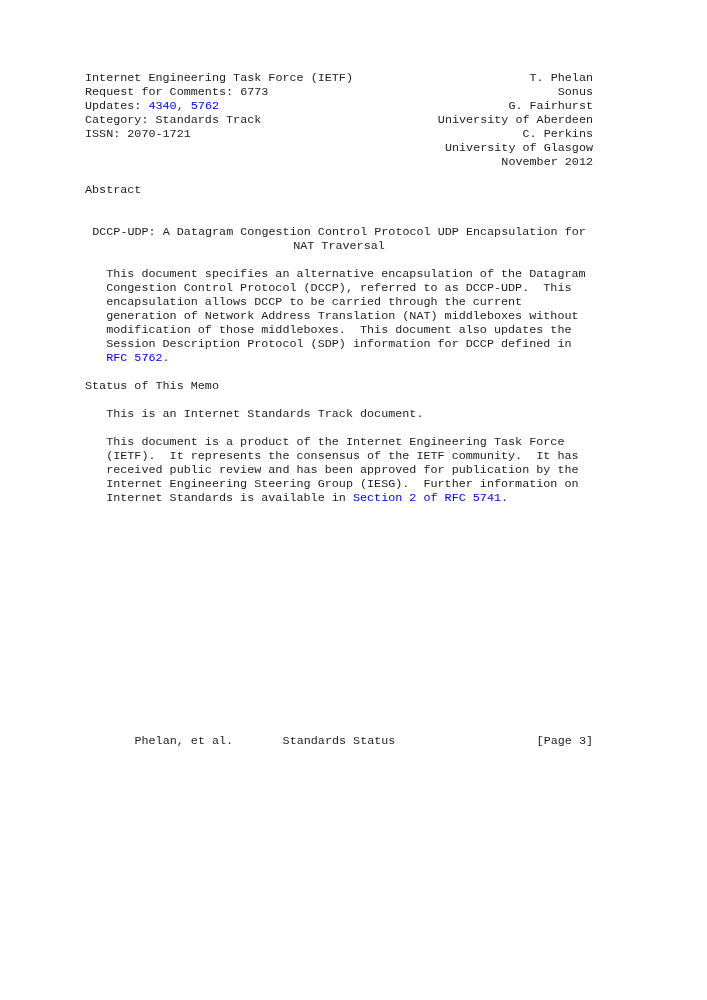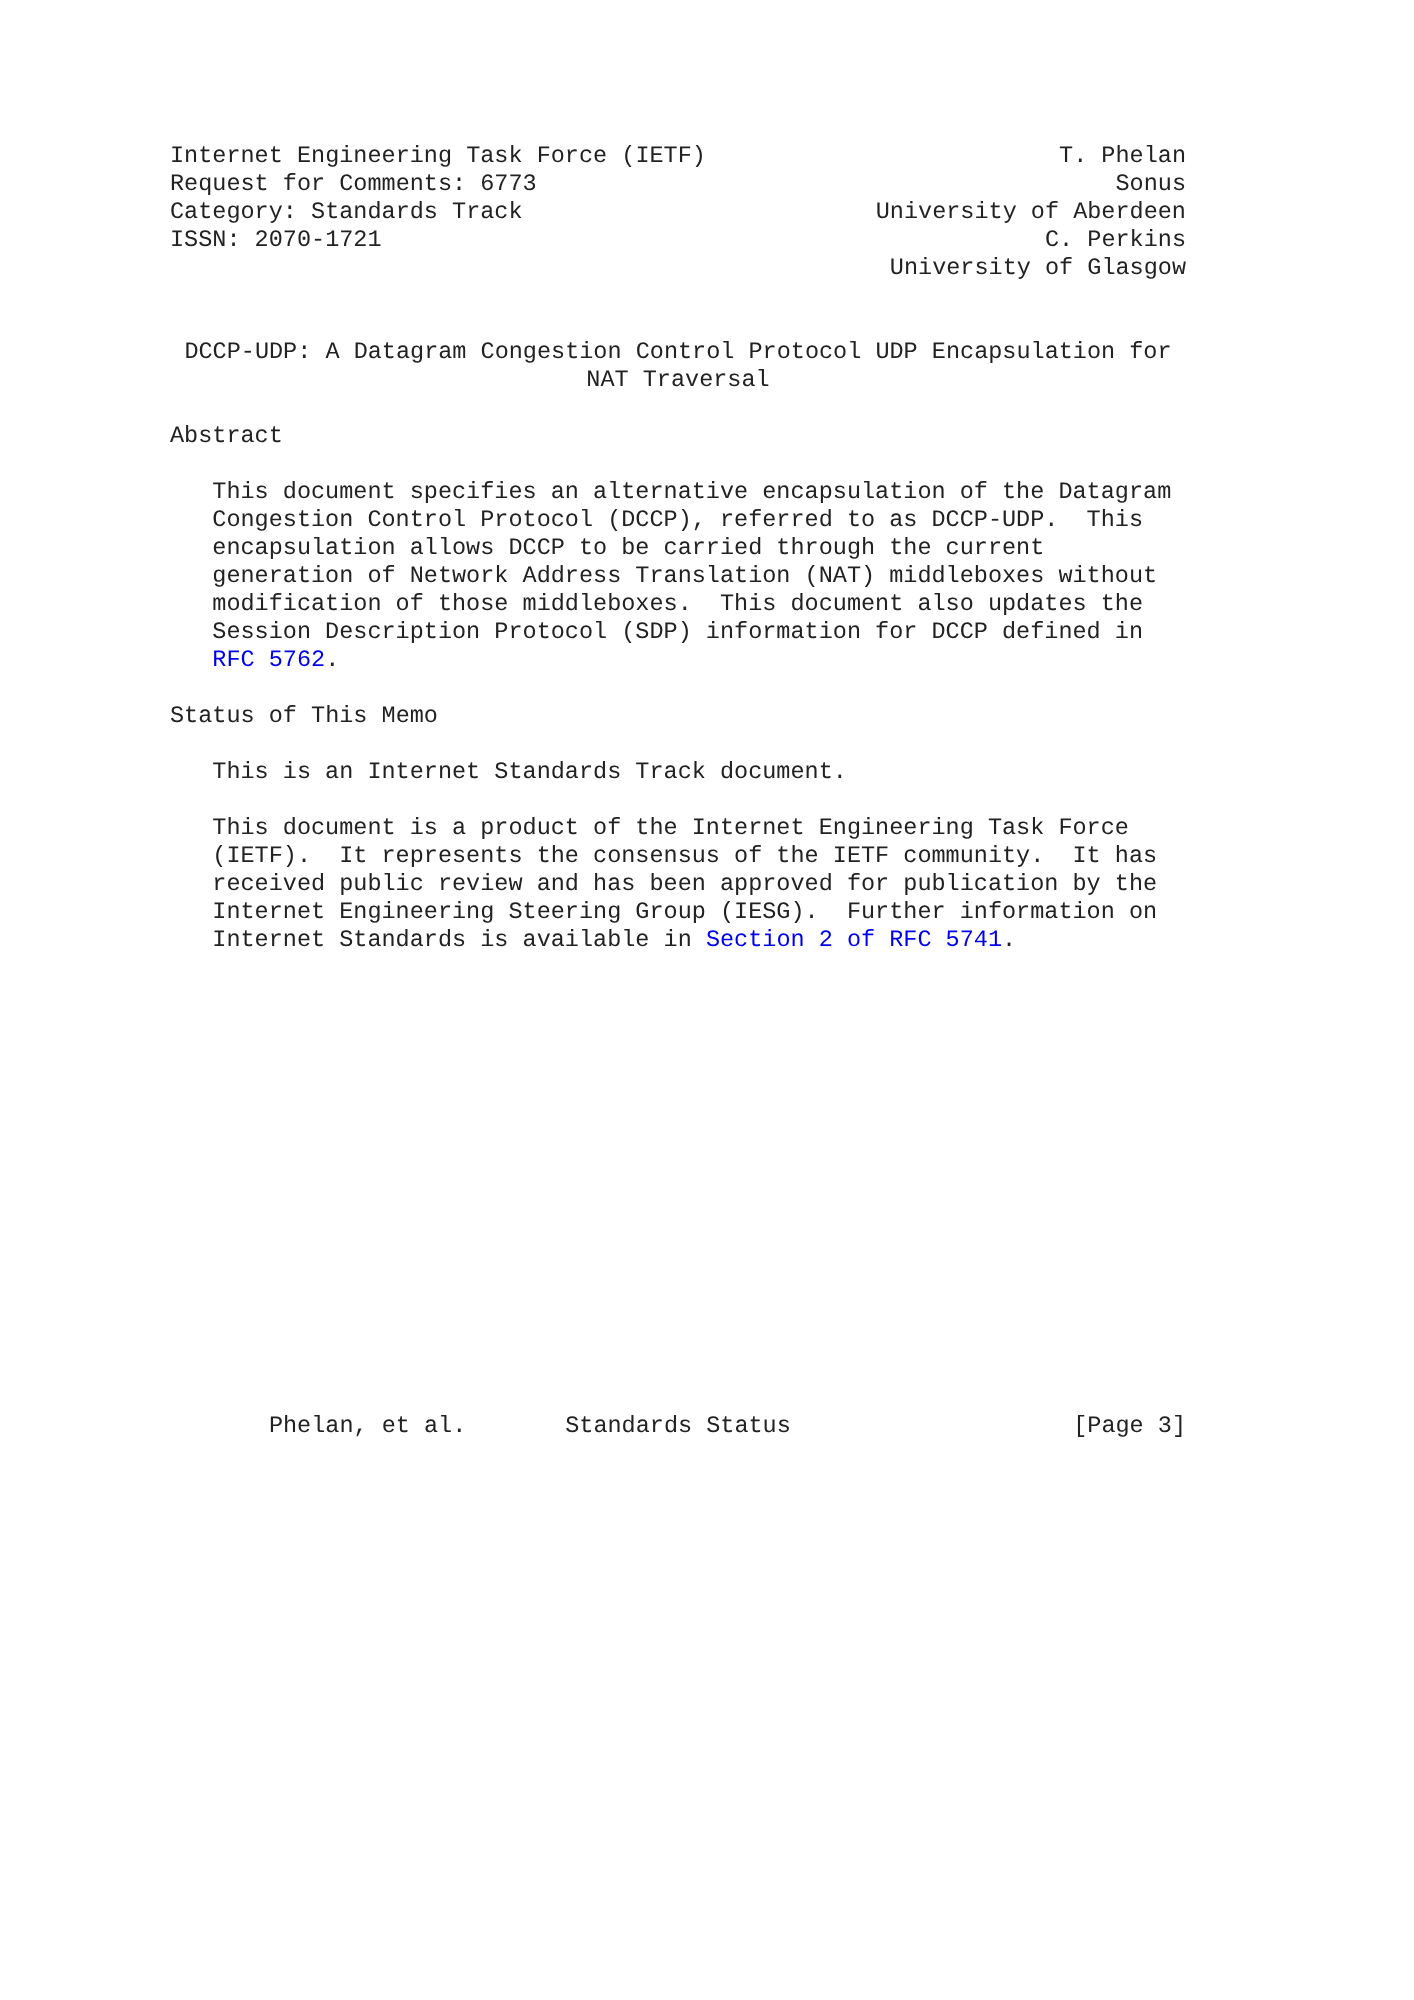--- a/index.html
+++ b/index.html
@@ -63,39 +63,47 @@
   <div class="block">
     <div class="hrow">
       <span>Internet Engineering Task Force (IETF)</span>
       <span>T. Phelan</span>
     </div>
     <div class="hrow">
       <span>Request for Comments: 6773</span>
       <span>Sonus</span>
     </div>
     <div class="hrow">
+      <span><span>Updates: </span><span class="link">4340</span><span>, </span><span class="link">5762</span></span>
+      <span>G. Fairhurst</span>
+    </div>
+    <div class="hrow">
       <span>Category: Standards Track</span>
       <span>University of Aberdeen</span>
     </div>
     <div class="hrow">
       <span>ISSN: 2070-1721</span>
       <span>C. Perkins</span>
     </div>
     <div class="hrow">
       <span></span>
       <span>University of Glasgow</span>
     </div>
+    <div class="hrow">
+      <span></span>
+      <span>November 2012</span>
+    </div>
   </div>
+
+  <div class="block heading">Abstract</div>
 
   <div class="block title">
     <div>DCCP-UDP: A Datagram Congestion Control Protocol UDP Encapsulation for</div>
     <div>NAT Traversal</div>
   </div>
-
-  <div class="block heading">Abstract</div>
 
   <div class="block para"><span>This document specifies an alternative encapsulation of the Datagram
 Congestion Control Protocol (DCCP), referred to as DCCP-UDP.  This
 encapsulation allows DCCP to be carried through the current
 generation of Network Address Translation (NAT) middleboxes without
 modification of those middleboxes.  This document also updates the
 Session Description Protocol (SDP) information for DCCP defined in
 </span><span class="link">RFC 5762</span><span>.</span></div>
 
   <div class="block heading">Status of This Memo</div>

